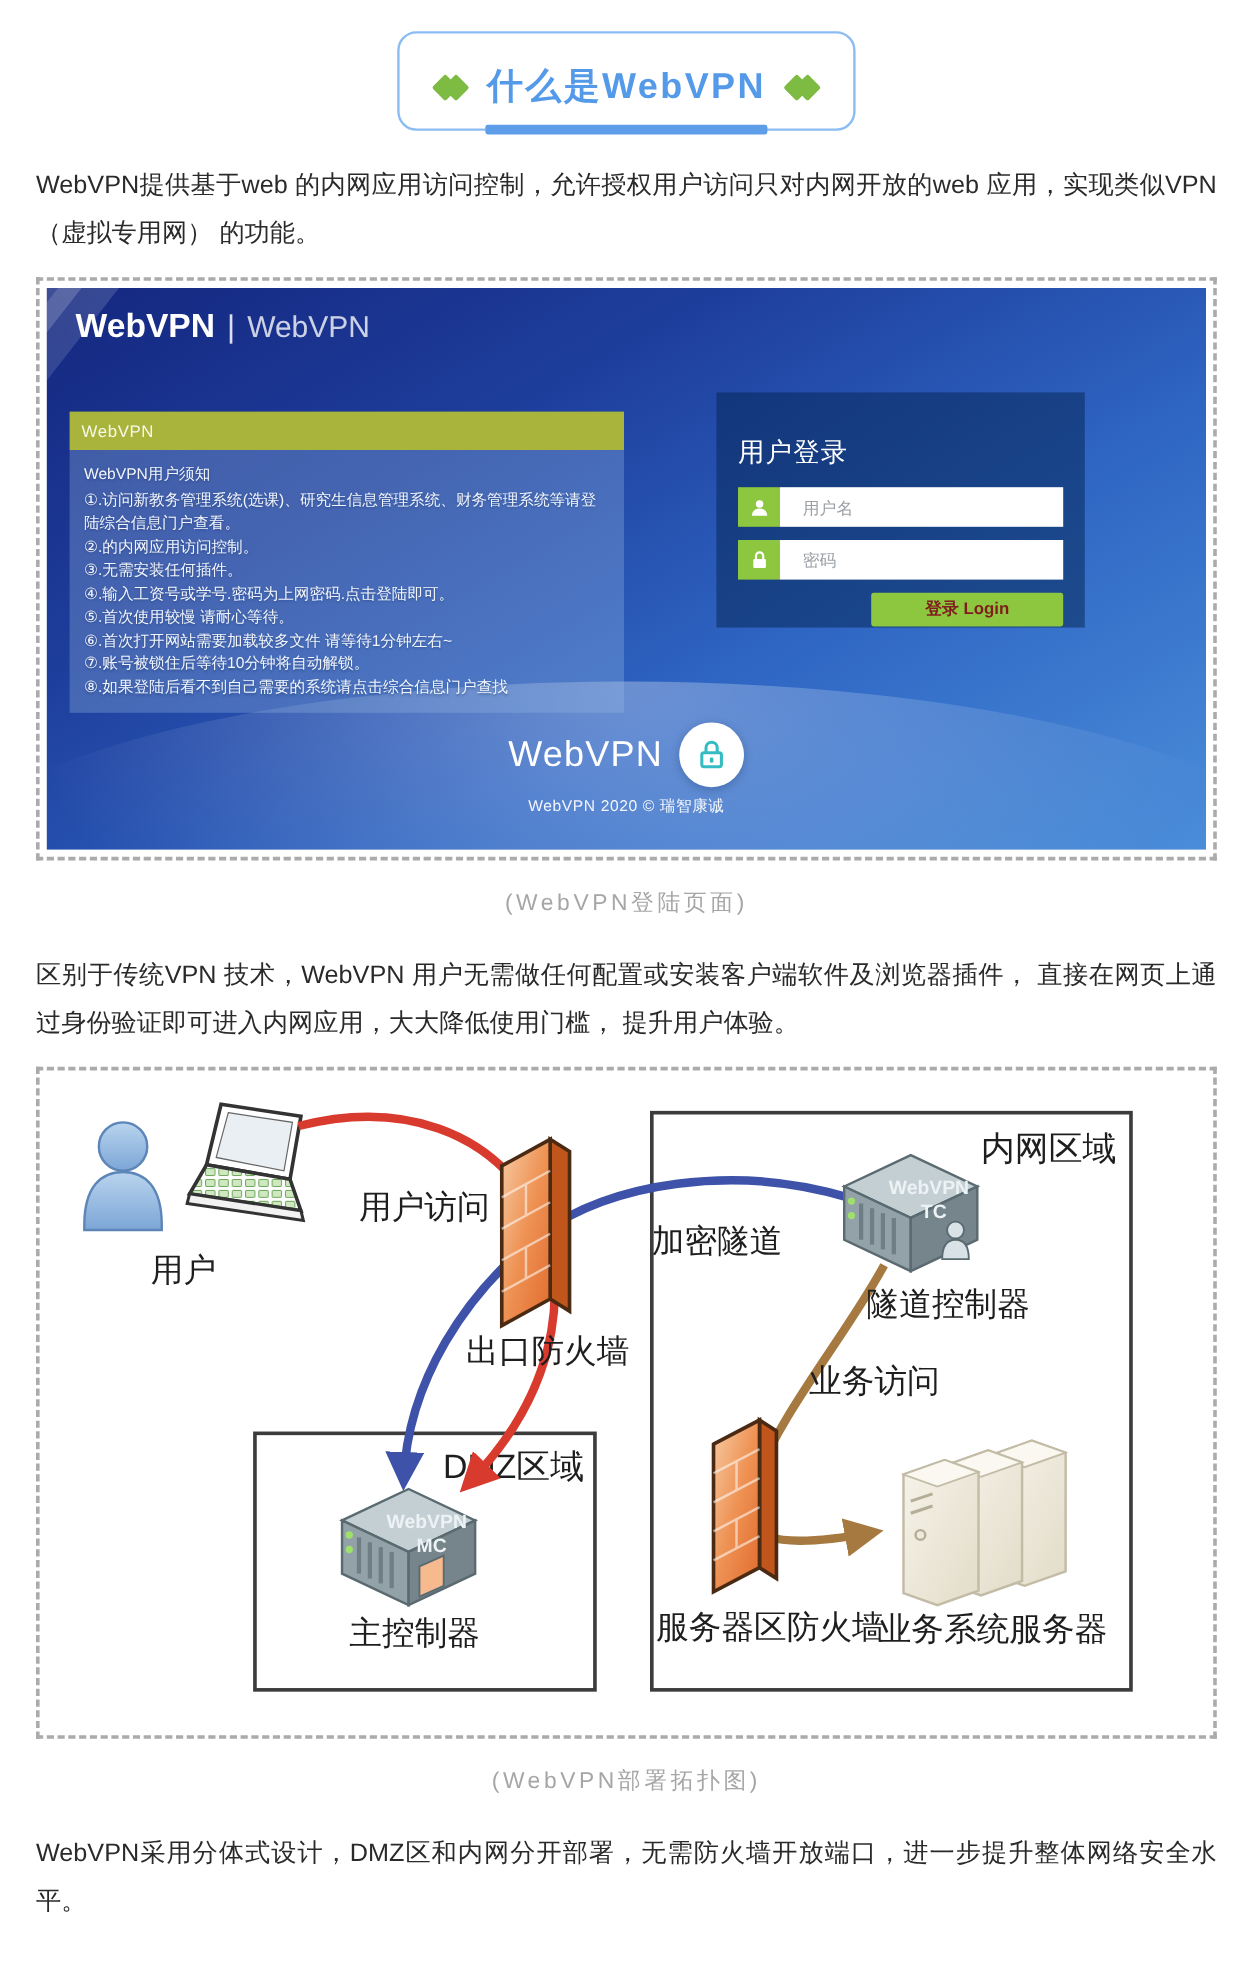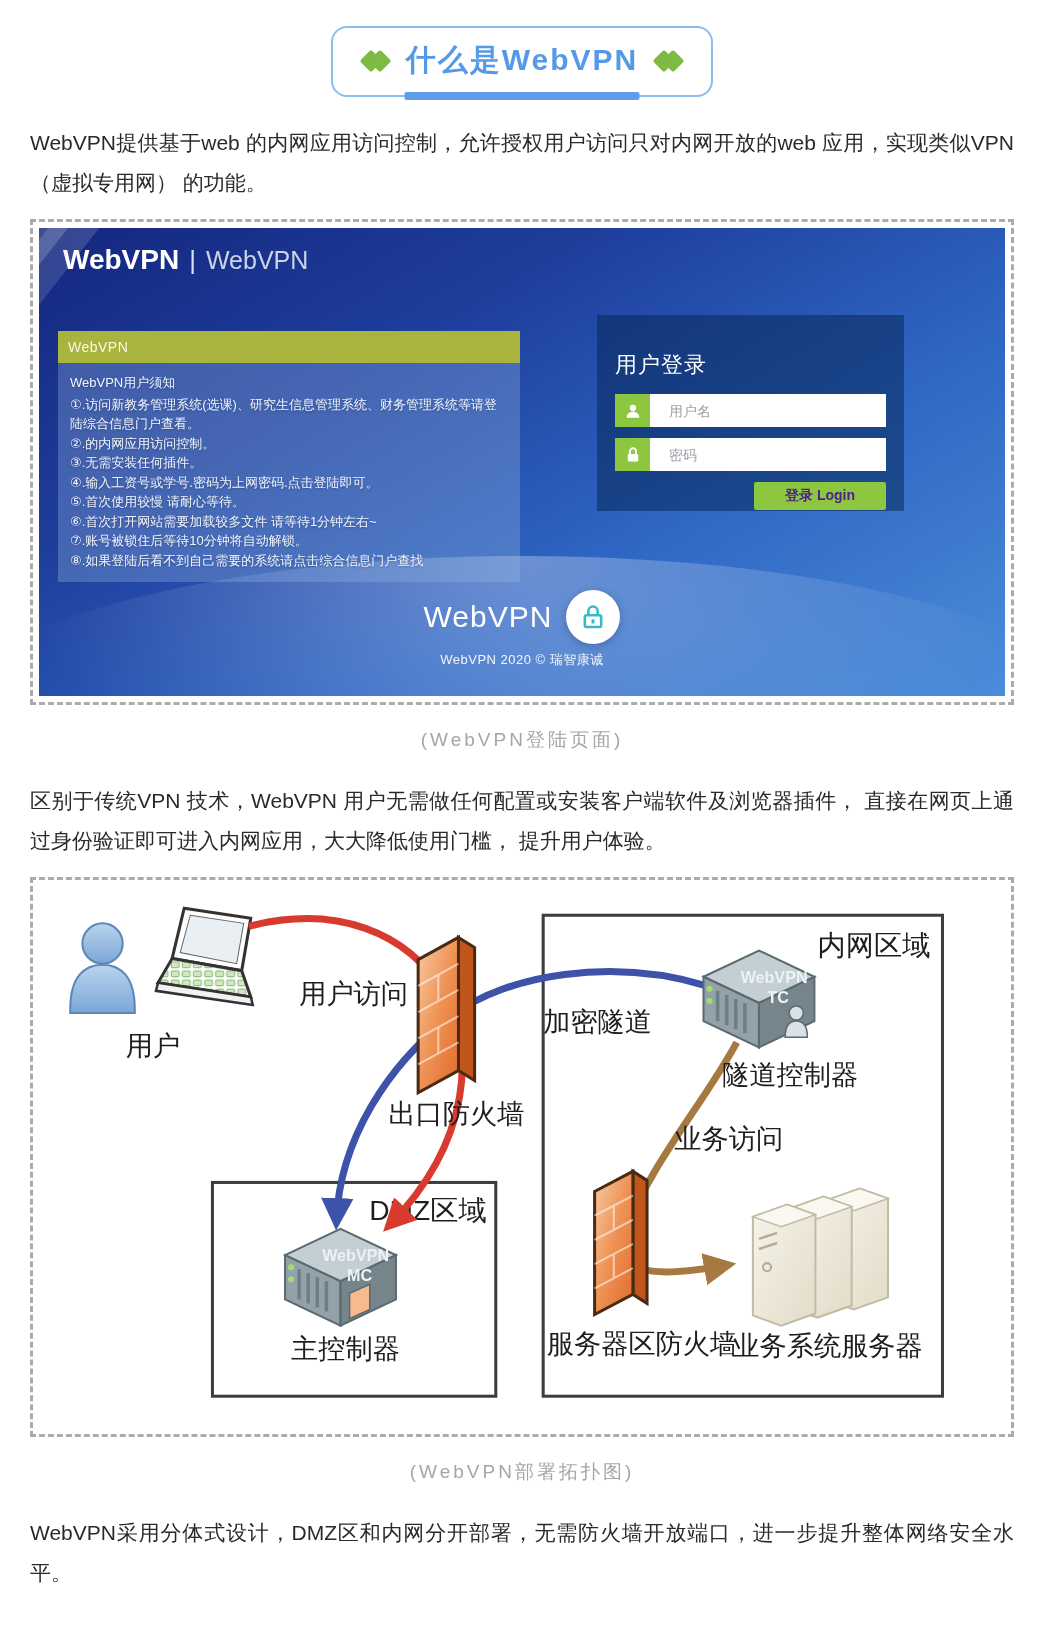--- a/index.html
+++ b/index.html
@@ -11,21 +11,21 @@
   }
   .page { padding:26px 30px 40px; }
 
   
   .badge-wrap { text-align:center; margin-bottom:26px; }
   .title-badge {
     position:relative;
     display:inline-flex;
     align-items:center;
     gap:18px;
-    padding:12px 30px 14px;
+    padding:24px 30px 14px;
     border:2px solid #8bbcf2;
     border-radius:16px;
     background:#ffffff;
   }
   .badge-title {
     color:#549ae8;
     font-size:30px;
     font-weight:bold;
     letter-spacing:2px;
   }
@@ -145,24 +145,24 @@
     flex:1; border:none; outline:none;
     background:#ffffff;
     font-size:14px; color:#333;
     padding:0 19px;
     font-family:"Liberation Sans", sans-serif;
   }
   .input-row input::placeholder { color:#9aa0a6; }
   .login-button {
     display:block;
     margin-left:auto;
-    width:132px; height:28px;
+    width:160px; height:28px;
     background:#8dc63f;
     border:none; border-radius:2px;
-    color:#4c1d95;
+    color:#7f1d1d;
     font-size:14px; font-weight:bold;
     cursor:pointer;
     font-family:"Liberation Sans", sans-serif;
   }
   .logo-row {
     position:absolute;
     left:0; bottom:52px; width:100%;
     display:flex; align-items:center; justify-content:center; gap:14px;
   }
   .logo-text { color:#ffffff; font-size:30px; font-weight:300; letter-spacing:1px; }

